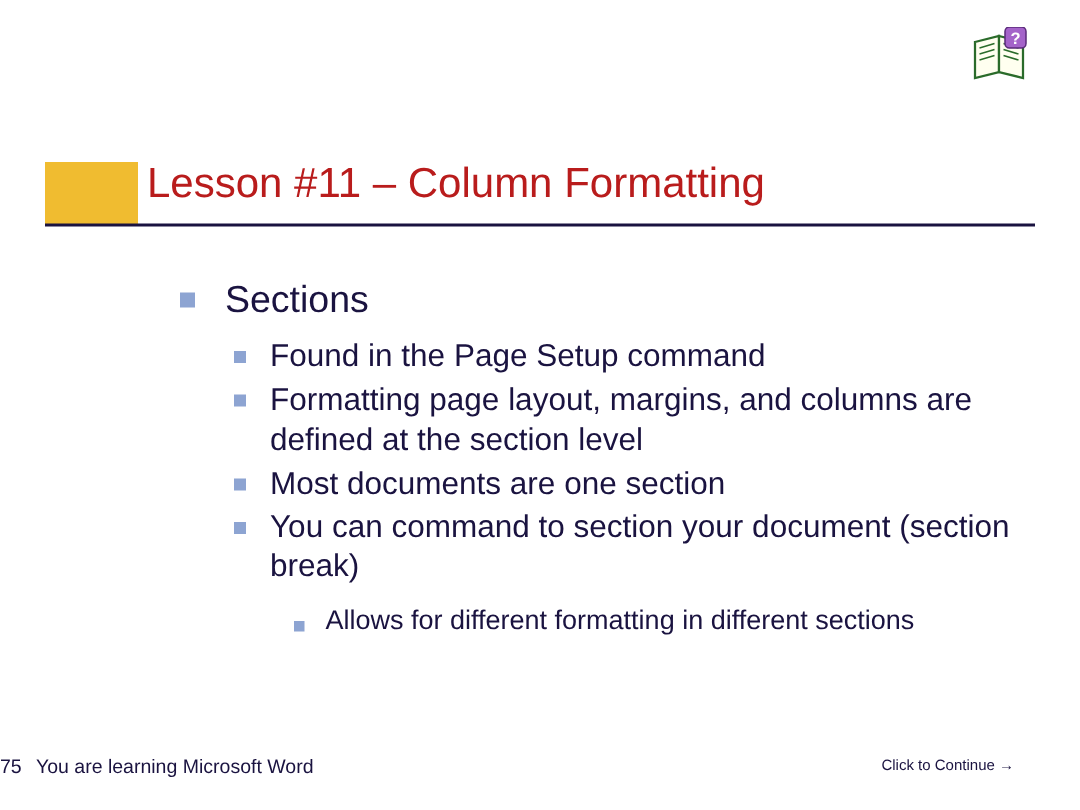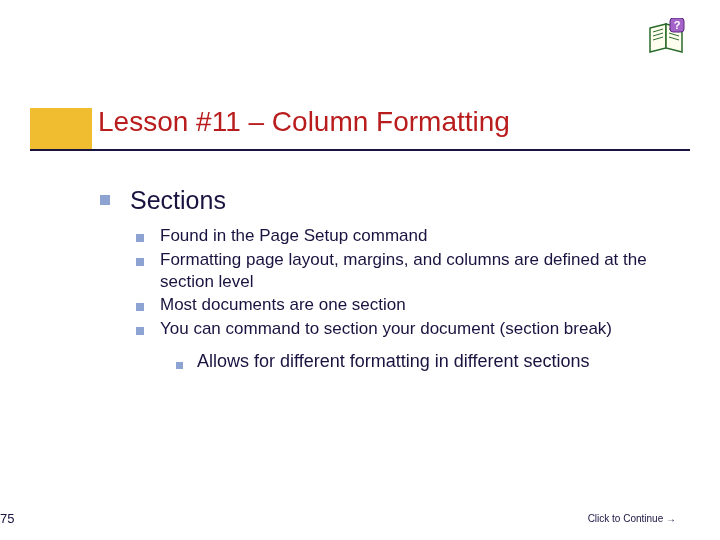--- a/index.html
+++ b/index.html
@@ -40,21 +40,21 @@
   .title-underline {
     position: absolute;
     left: 30px;
     top: 149px;
     width: 660px;
     height: 2px;
     background: #1a1340;
   }
   .content {
     position: absolute;
-    left: 100px;
+    left: 120px;
     top: 185px;
     width: 580px;
     color: #1a1340;
   }
   .lvl1 {
     display: flex;
     align-items: flex-start;
     margin-bottom: 10px;
   }
   .sq {
@@ -88,21 +88,21 @@
   .lvl2-group {
     margin-left: 36px;
     margin-top: 8px;
   }
   .lvl2 {
     display: flex;
     align-items: flex-start;
     margin-bottom: 2px;
   }
   .lvl2-text {
-    font-size: 17px;
+    font-size: 21px;
     line-height: 1.28;
   }
   .lvl3-group {
     margin-left: 40px;
     margin-top: 10px;
   }
   .lvl3 {
     display: flex;
     align-items: center;
   }
@@ -191,14 +191,15 @@
       <div class="lvl3">
         <div class="sq-xs"></div>
         <div class="lvl3-text">Allows for different formatting in different sections</div>
       </div>
     </div>
   </div>
 </div>
 
 <div class="footer">
   <div class="footer-center">75</div>
+  <div class="footer-left">You are learning Microsoft Word</div>
   <div class="footer-right">Click to Continue →</div>
 </div>
 
 </body></html>

